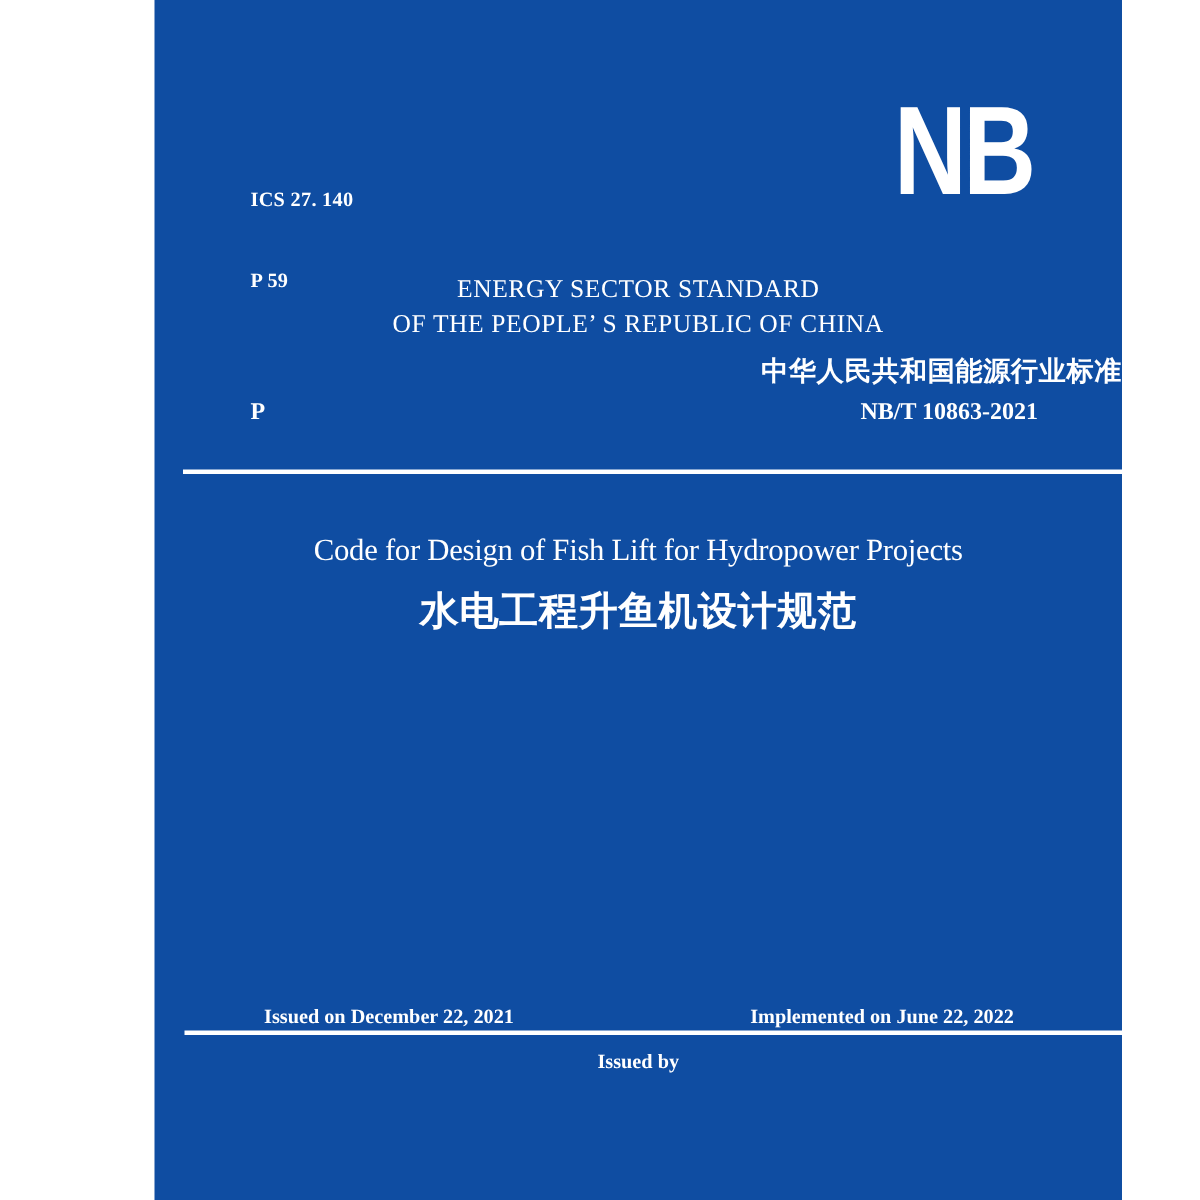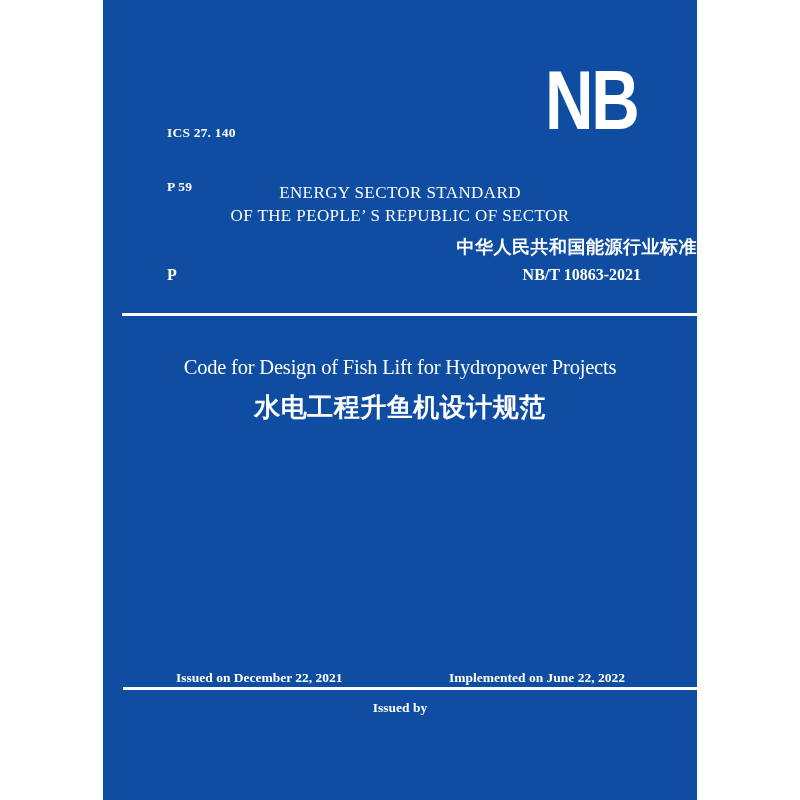--- a/index.html
+++ b/index.html
@@ -6,21 +6,21 @@
   body {
     width: 800px; height: 800px;
     background: #ffffff;
     font-family: "Liberation Serif", "DejaVu Serif", serif;
     overflow: hidden;
     position: relative;
   }
   .cover {
     position: absolute;
     left: 103px; top: 0;
-    width: 594px; height: 800px;
+    width: 645px; height: 800px;
     background: #0f4da2;
     color: #ffffff;
   }
   .cover * { position: absolute; color: #ffffff; }
 
   .ics-block {
     left: 64px; top: 88px;
     font-size: 13.5px; font-weight: bold;
     line-height: 18px; letter-spacing: 0.2px;
     white-space: pre;
@@ -98,21 +98,21 @@
 
   <div class="ics-block">
     <div>ICS 27. 140</div>
     <div>P 59</div>
   </div>
 
   <div class="nb-logo">NB</div>
 
   <div class="std-header">
     <div class="std-line1">ENERGY SECTOR STANDARD</div>
-    <div class="std-line2">OF THE PEOPLE’ S REPUBLIC OF SECTOR</div>
+    <div class="std-line2">OF THE PEOPLE’ S REPUBLIC OF CHINA</div>
     <div class="std-line3">中华人民共和国能源行业标准</div>
   </div>
 
   <div class="class-row">
     <span>P</span>
     <span>NB/T 10863-2021</span>
   </div>
 
   <div class="rule rule-top"></div>
 

